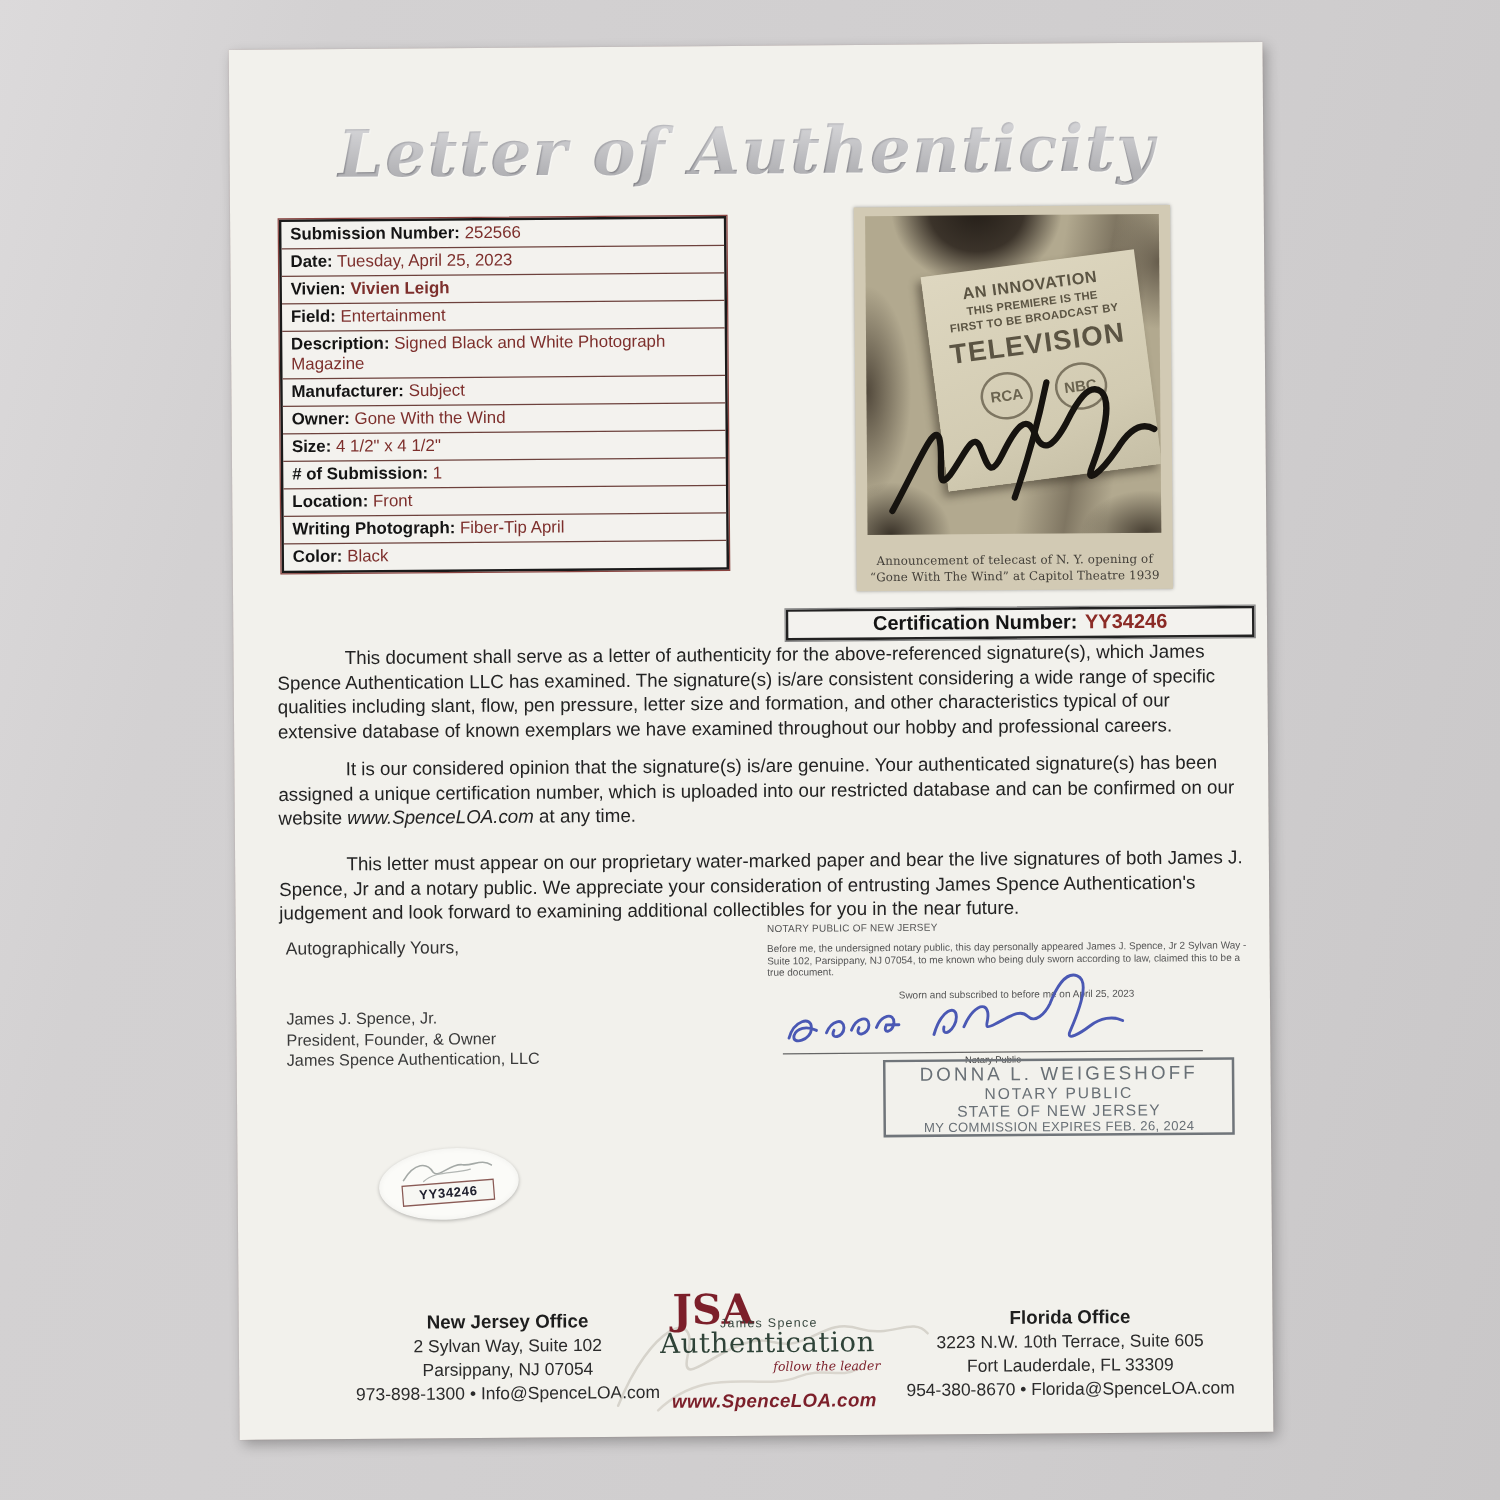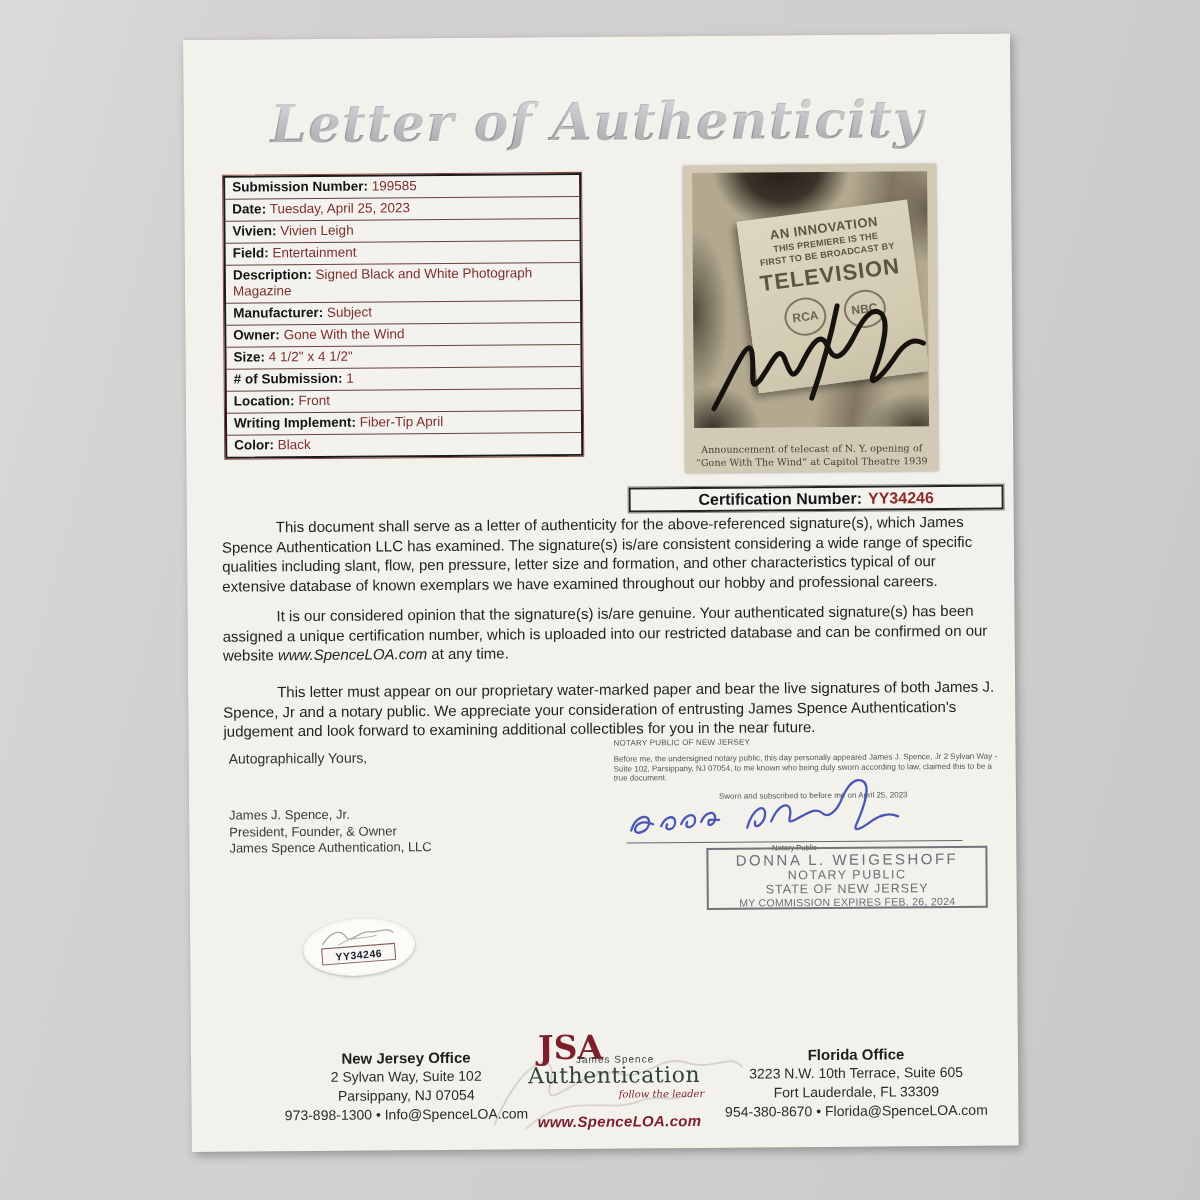--- a/index.html
+++ b/index.html
@@ -27,21 +27,21 @@
   
   .info-table {
     position:absolute; left:39px; top:136px; width:358px;
     border:2px solid #1a1a1a; outline:1px solid #8a4440;
     background:#f3f2ee; font-size:13.5px; line-height:16px;
   }
   .trow { padding:2px 7px 3px; border-bottom:1px solid #6d423d; }
   .trow:last-child { border-bottom:none; }
   .tlabel { font-weight:bold; color:#141414; }
   .tval { color:#7d2f2c; }
-  .tval.bold { font-weight:normal; }
+  .tval.bold { font-weight:bold; }
   
   .photo {
     position:absolute; left:499px; top:130px; width:253px; height:307px;
     background:#d2cab4; box-shadow:0 0 3px rgba(0,0,0,0.35);
   }
   .photo-img {
     position:absolute; left:9px; top:7px; width:235px; height:255px;
     background:
       radial-gradient(ellipse 95px 85px at 38% -2%, #241e18 0%, #3b332a 40%, rgba(59,51,42,0) 72%),
       radial-gradient(ellipse 55px 130px at 0% 55%, rgba(64,55,44,0.85) 0%, rgba(64,55,44,0) 65%),
@@ -141,31 +141,31 @@
   .watermark { position:absolute; left:295px; top:995px; width:270px; height:115px; z-index:1; opacity:0.75; }
 </style>
 </head>
 <body>
 
 <div class="paper">
 
   <div class="loa-title">Letter of Authenticity</div>
 
   <div class="info-table">
-    <div class="trow"><span class="tlabel">Submission Number:</span> <span class="tval">199585</span></div>
+    <div class="trow"><span class="tlabel">Submission Number:</span> <span class="tval">252566</span></div>
     <div class="trow"><span class="tlabel">Date:</span> <span class="tval">Tuesday, April 25, 2023</span></div>
     <div class="trow"><span class="tlabel">Vivien:</span> <span class="tval bold">Vivien Leigh</span></div>
     <div class="trow"><span class="tlabel">Field:</span> <span class="tval">Entertainment</span></div>
     <div class="trow"><span class="tlabel">Description:</span> <span class="tval">Signed Black and White Photograph Magazine</span></div>
     <div class="trow"><span class="tlabel">Manufacturer:</span> <span class="tval">Subject</span></div>
     <div class="trow"><span class="tlabel">Owner:</span> <span class="tval">Gone With the Wind</span></div>
     <div class="trow"><span class="tlabel">Size:</span> <span class="tval">4 1/2" x 4 1/2"</span></div>
     <div class="trow"><span class="tlabel"># of Submission:</span> <span class="tval">1</span></div>
     <div class="trow"><span class="tlabel">Location:</span> <span class="tval">Front</span></div>
-    <div class="trow"><span class="tlabel">Writing Implement:</span> <span class="tval">Fiber-Tip April</span></div>
+    <div class="trow"><span class="tlabel">Writing Photograph:</span> <span class="tval">Fiber-Tip April</span></div>
     <div class="trow"><span class="tlabel">Color:</span> <span class="tval">Black</span></div>
   </div>
 
   <div class="photo">
     <div class="photo-img">
       <div class="sign">
         <div class="sign-l1">AN INNOVATION</div>
         <div class="sign-l2">THIS PREMIERE IS THE</div>
         <div class="sign-l3">FIRST TO BE BROADCAST BY</div>
         <div class="sign-l4">TELEVISION</div>

